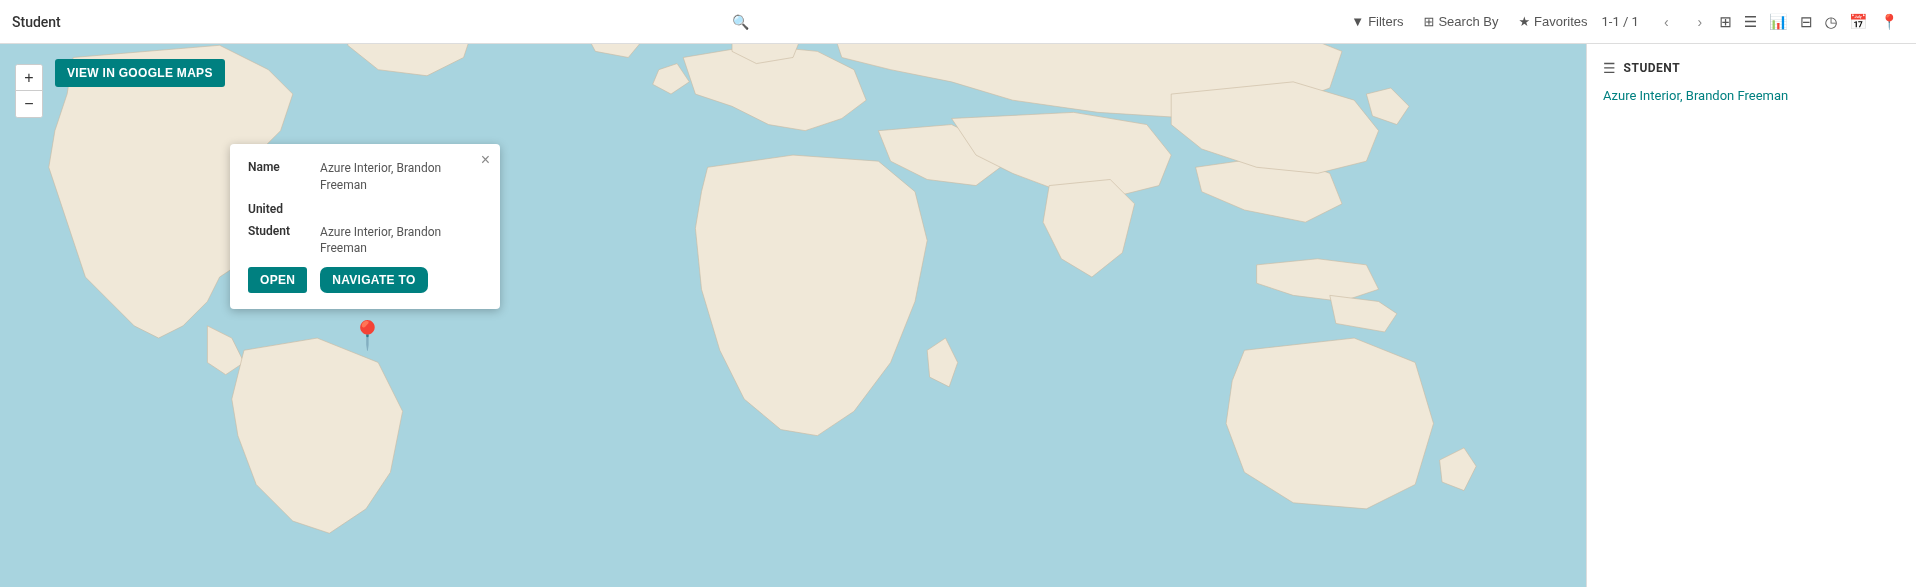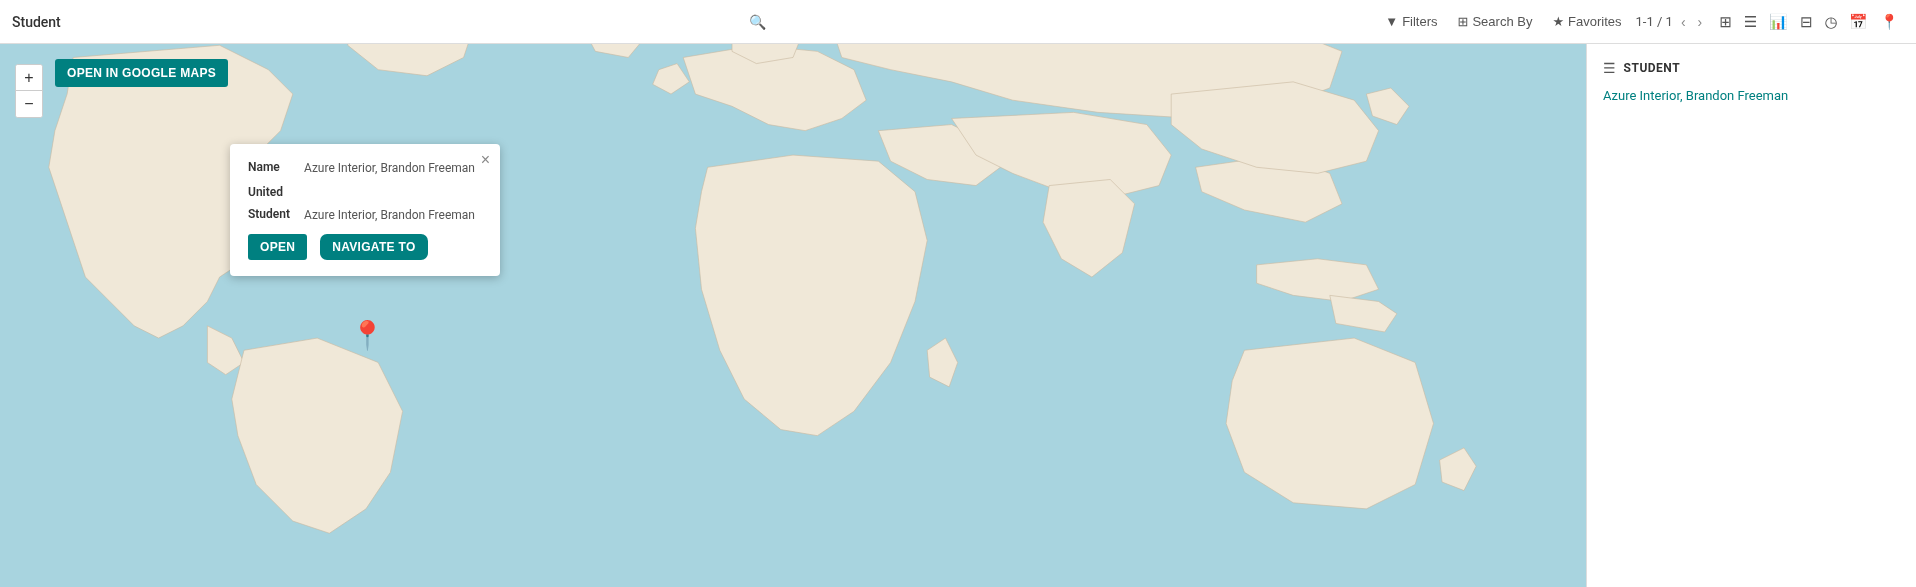--- a/index.html
+++ b/index.html
@@ -57,21 +57,21 @@
       cursor: pointer;
       padding: 4px 6px;
       border-radius: 3px;
       background: none;
       border: none;
     }
     .toolbar-btn .icon { font-size: 13px; }
     .pagination {
       display: flex;
       align-items: center;
-      gap: 4px;
+      gap: 21px;
       color: #555;
       font-size: 13px;
     }
     .pagination .nav-btn {
       cursor: pointer;
       color: #888;
       padding: 2px 4px;
       background: none;
       border: none;
       font-size: 14px;
@@ -176,21 +176,21 @@
       cursor: pointer;
       color: #888;
       font-size: 16px;
       background: none;
       border: none;
       line-height: 1;
     }
     .popup-row {
       display: flex;
       margin-bottom: 8px;
-      gap: 0;
+      gap: 16px;
     }
     .popup-label {
       font-weight: 600;
       color: #333;
       font-size: 12px;
       min-width: 56px;
     }
     .popup-value {
       color: #555;
       font-size: 12px;
@@ -357,21 +357,21 @@
       <path class="land" d="M 1090,255 L 1130,260 L 1145,270 L 1135,285 L 1095,278 Z"></path>
     </svg>
 
     
     <div id="zoom-controls">
       <button class="zoom-btn">+</button>
       <button class="zoom-btn">−</button>
     </div>
 
     
-    <button id="google-maps-btn">OPEN IN GOOGLE MAPS</button>
+    <button id="google-maps-btn">VIEW IN GOOGLE MAPS</button>
 
     
     <div id="map-popup">
       <button id="popup-close">×</button>
       <div class="popup-row">
         <span class="popup-label">Name</span>
         <span class="popup-value">Azure Interior, Brandon Freeman</span>
       </div>
       <div class="popup-row">
         <span class="popup-label">United</span>

